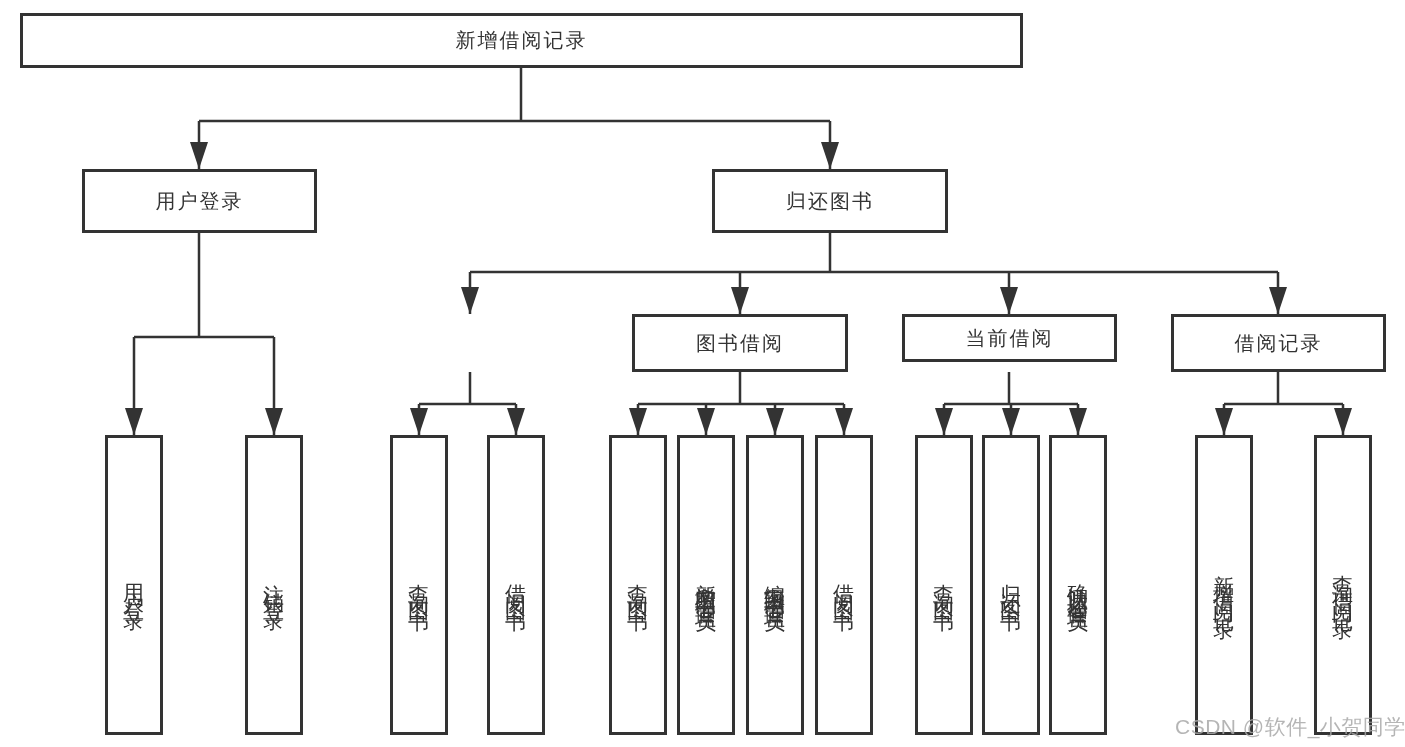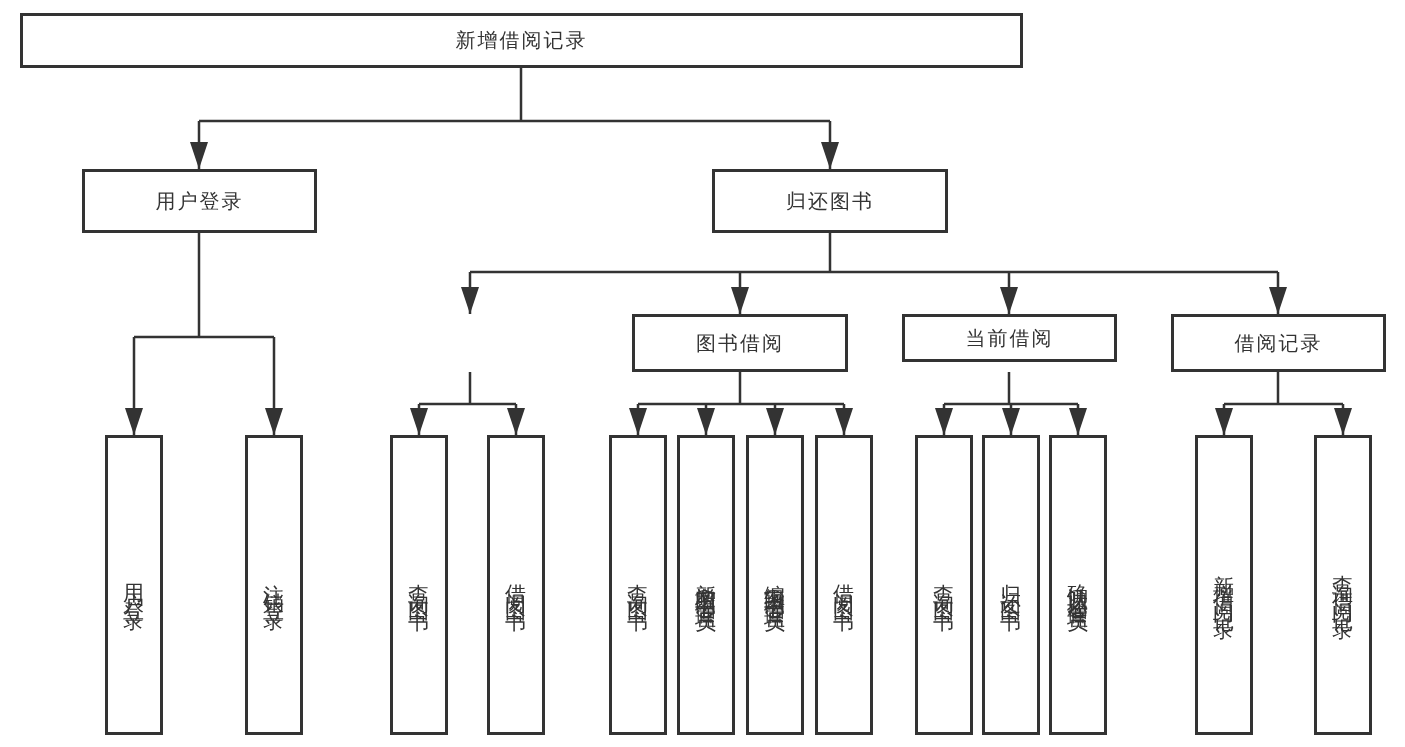--- a/index.html
+++ b/index.html
@@ -152,14 +152,15 @@
     <span class="v-text tight">确认归还（管理员）</span>
   </div>
 
   <div class="box leaf" style="left:1195px;">
     <span class="v-text">新增借阅记录</span>
   </div>
   <div class="box leaf" style="left:1314px;">
     <span class="v-text">查询借阅记录</span>
   </div>
 
+  <div class="watermark">CSDN @软件_小贺同学</div>
 
 </div>
 
 </body></html>

